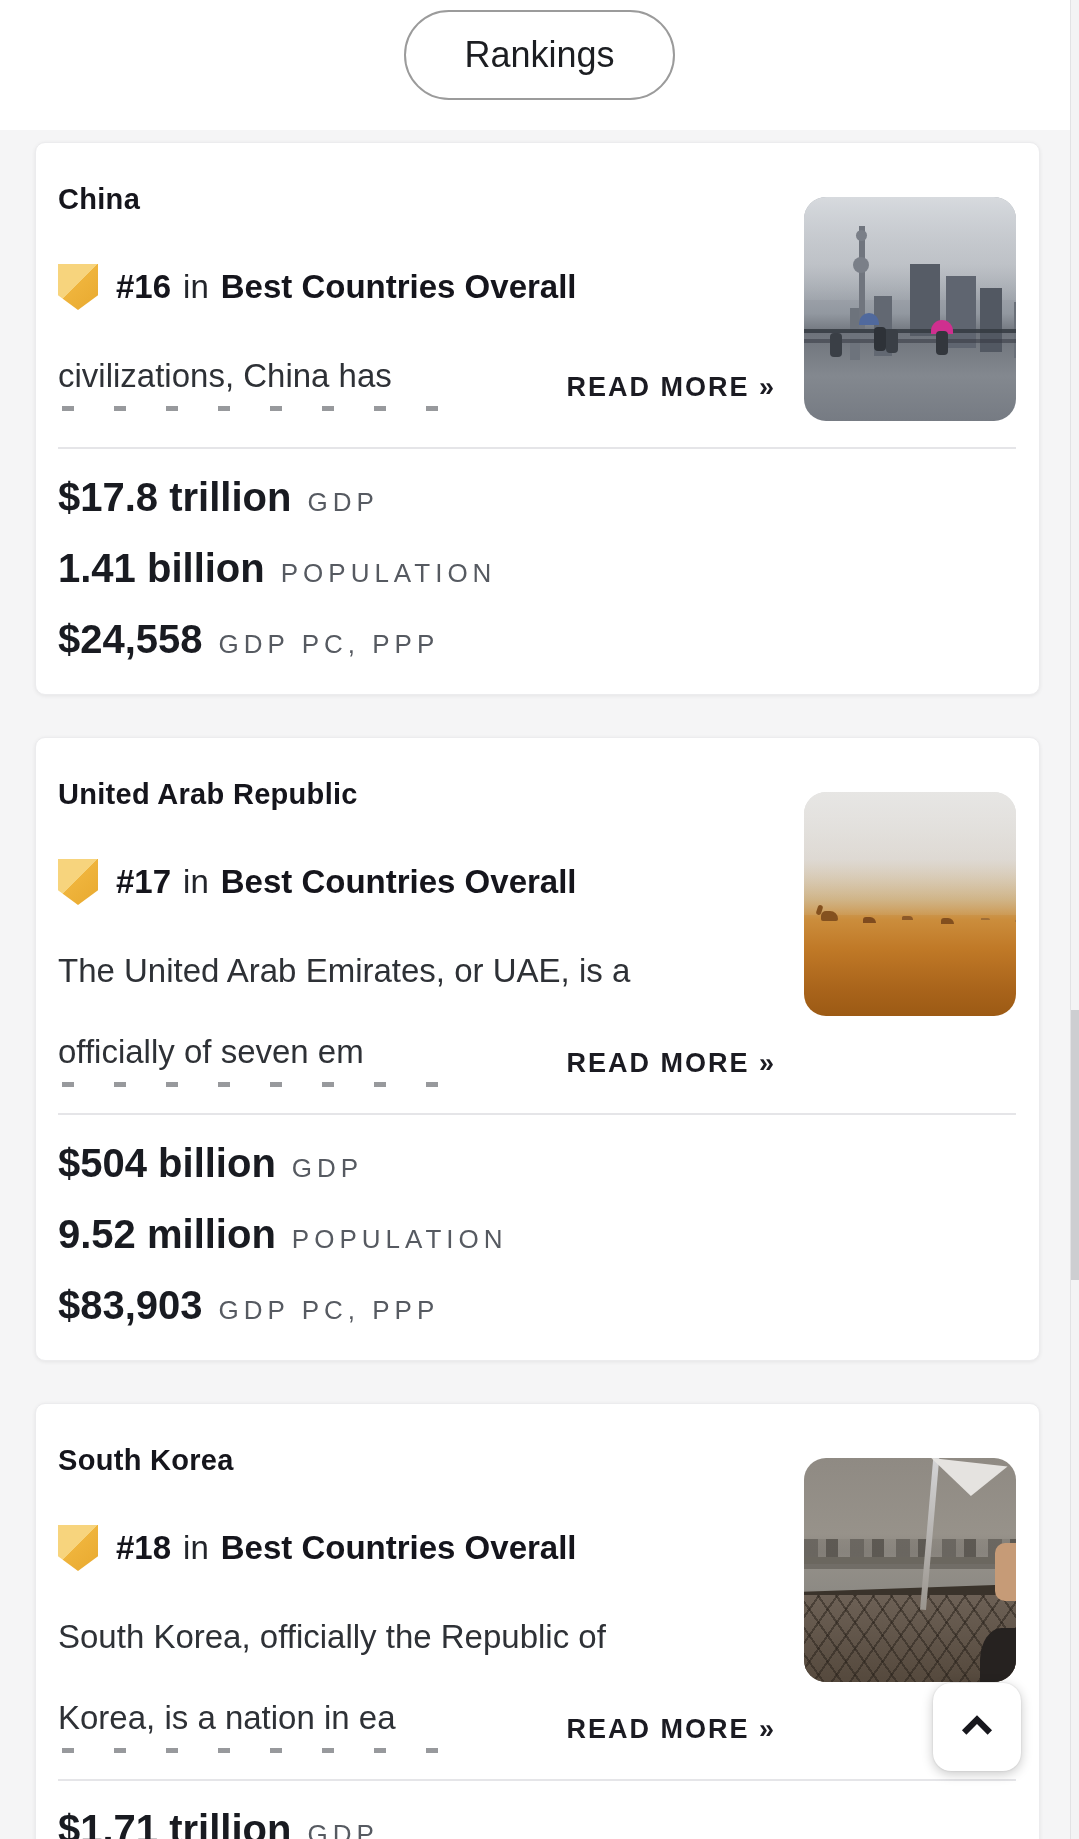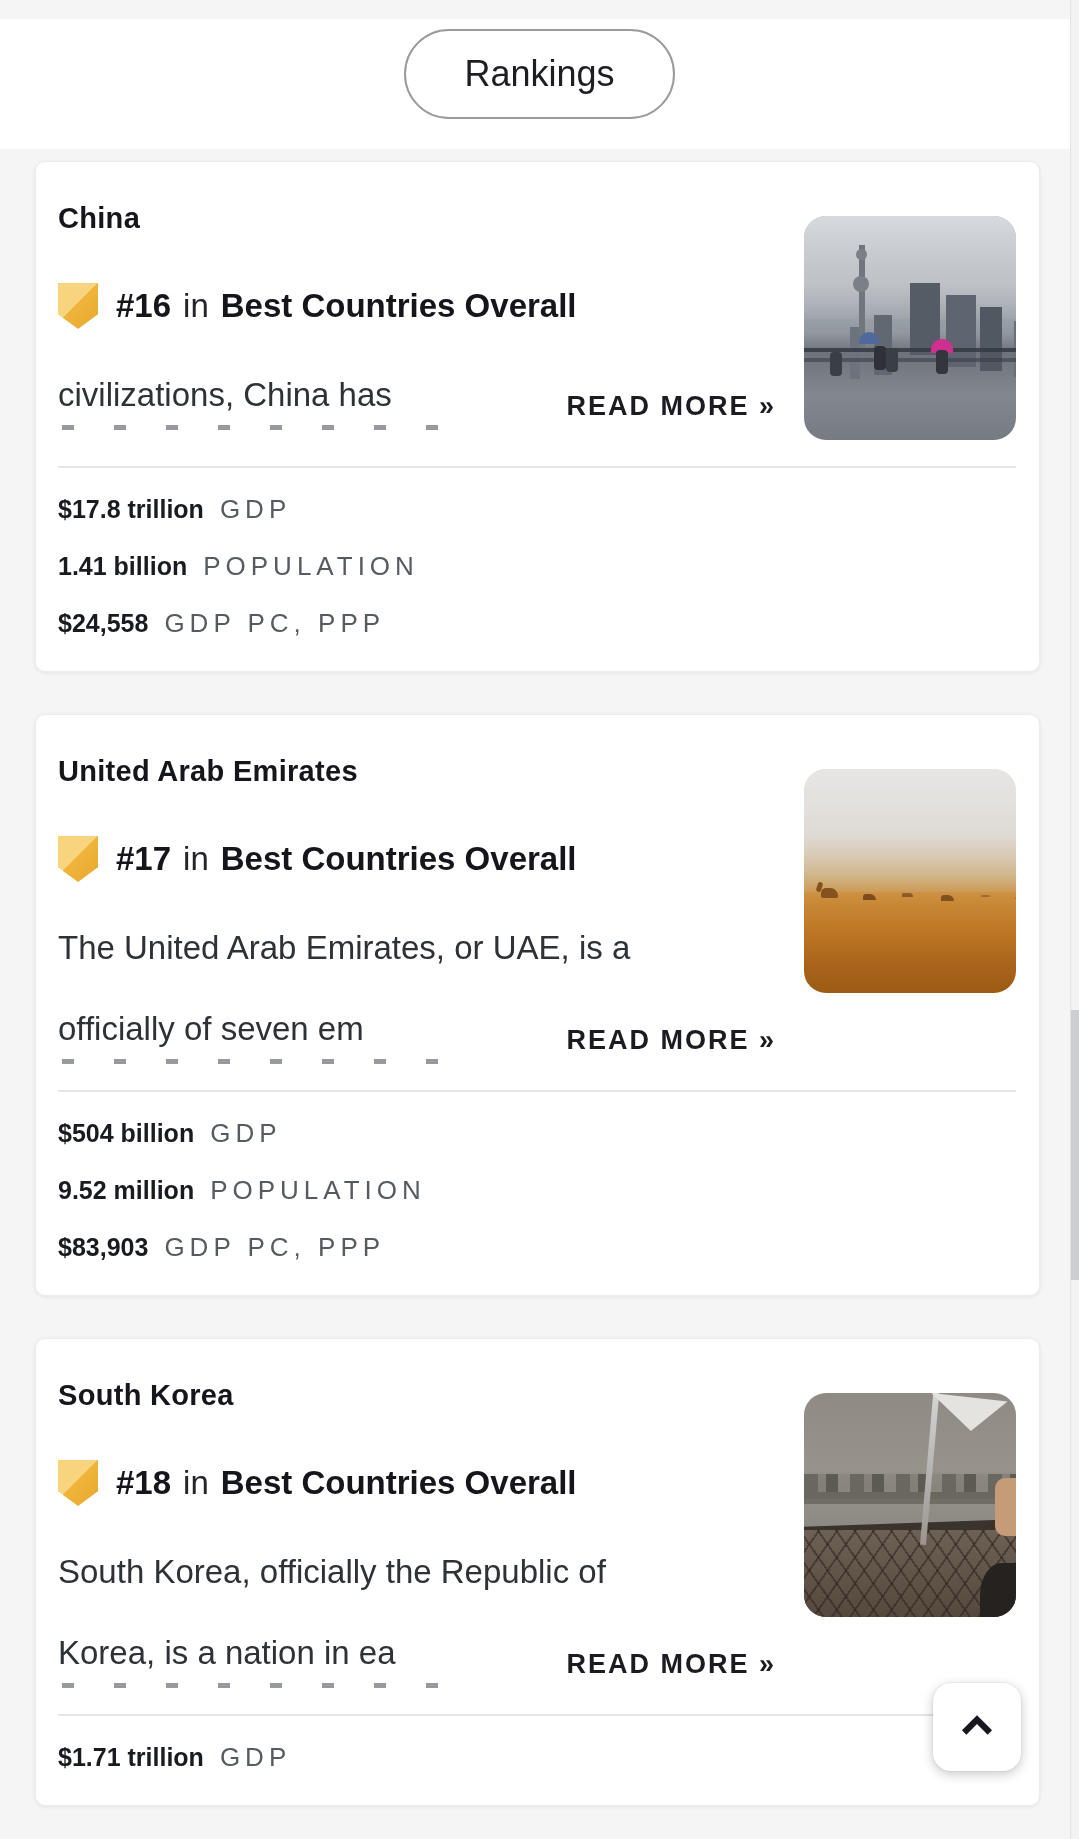--- a/index.html
+++ b/index.html
@@ -7,21 +7,21 @@
   body {
     width:1079px; height:1839px; position:relative; overflow:hidden;
     background:#f5f5f6;
     font-family:"Liberation Sans", sans-serif;
     color:#17171d;
   }
   
   .header {
     background:#fff; height:130px;
     display:flex; justify-content:center; align-items:flex-start;
-    padding-top:10px; gap:36px;margin-top:19px;
+    padding-top:10px; gap:36px;
   }
   .pill {
     height:90px; background:#fff; border:2px solid #9b9b9b; border-radius:48px;
     display:flex; align-items:center; font-size:36px; color:#1c1e22; cursor:pointer;
   }
   .pill-rankings { padding:0 58px; }
   .pill-filters { padding:0; overflow:hidden; }
   .pill-filters .seg-label { padding:0 46px; }
   .pill-filters .seg-count {
     align-self:stretch; width:128px; border-left:2px solid #c2c4c7;
@@ -53,21 +53,21 @@
     padding-left:120px;
     background:linear-gradient(90deg, rgba(255,255,255,0) 0, #ffffff 85px);
   }
   .clipped-line {
     height:5px; width:56%; margin:7px 0 0 4px; opacity:.55;
     background:repeating-linear-gradient(90deg,#43464c 0 12px,transparent 12px 52px);
   }
   .divider { border-top:2px solid #e5e5e8; margin-top:26px; }
   .stats { margin-top:4px; }
   .stat { display:flex; align-items:baseline; margin-top:26px; }
-  .stat-value { font-size:25px; font-weight:700; color:#191b21; }
+  .stat-value { font-size:40px; font-weight:700; color:#191b21; }
   .stat-label { font-size:26px; letter-spacing:5px; color:#565a61; margin-left:16px; }
   
   .photo {
     width:212px; height:224px; border-radius:22px; overflow:hidden;
     position:relative; flex:none; margin-left:24px; margin-top:14px; cursor:pointer;
   }
   .ph-layer { position:absolute; }
   
   .photo-china { background:linear-gradient(180deg,#9fa4ab 0%,#aeb2b8 30%,#9298a0 52%,#6e737b 61%,#83888f 80%,#767b83 100%); }
   .cn-buildings { left:50%; top:30%; width:30px; height:72px; background:#565c66;
@@ -164,21 +164,21 @@
       <div class="stat">
         <span class="stat-value">$24,558</span>
         <span class="stat-label">GDP PC, PPP</span>
       </div>
     </div>
   </div>
 
   <div class="card">
     <div class="card-head">
       <div class="card-left">
-        <div class="card-title">United Arab Emirates</div>
+        <div class="card-title">United Arab Republic</div>
         <div class="rank-row">
           <span class="badge"></span>
           <span class="rank-num">#17</span>
           <span class="rank-in">in</span>
           <span class="rank-cat">Best Countries Overall</span>
         </div>
         <div class="desc">
           <div>The United Arab Emirates, or UAE, is a</div>
           <div class="desc-l2wrap">
             <span>officially of seven em</span>

